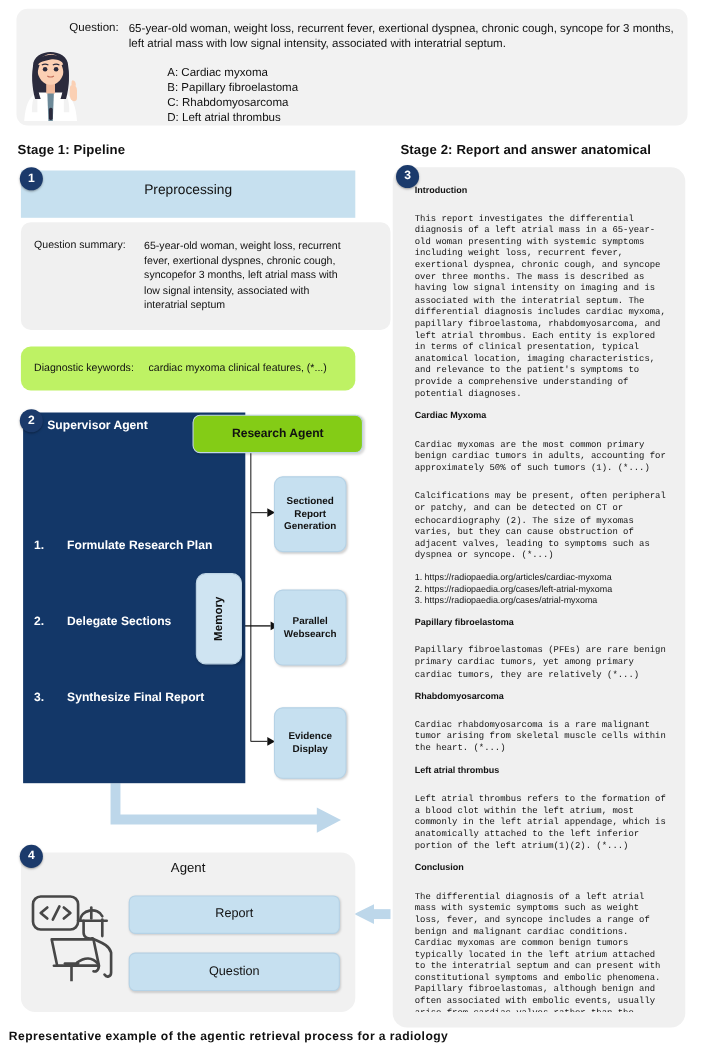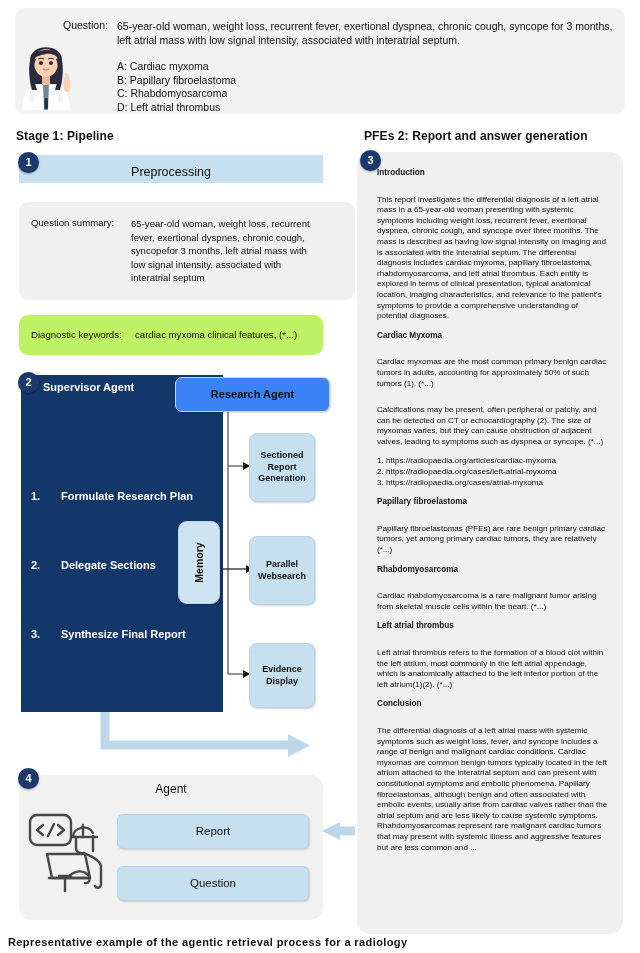--- a/index.html
+++ b/index.html
@@ -21,35 +21,35 @@
   .q-label{
     position:absolute;left:48px;top:11px;font-size:10.5px;font-weight:400;color:#111;
   }
   .q-text{
     position:absolute;left:102px;top:11px;width:500px;font-size:10.5px;
     line-height:14px;color:#111;
   }
   .q-options{
     position:absolute;left:102px;top:52px;font-size:10.5px;line-height:13.6px;color:#111;
   }
-  .q-options div{white-space:nowrap;}
+  .q-options div{white-space:nowrap;margin-left:35px;}
 
   
   .avatar{position:absolute;left:17px;top:30px;width:58px;height:80px;}
 
   
   .stage-title{
     position:absolute;font-size:12px;font-weight:700;color:#111;letter-spacing:.1px;
   }
   #stage1-title{left:16px;top:129px;}
   #stage2-title{left:364px;top:129px;}
 
   
   .prep-header{
-    position:absolute;left:19px;top:155px;width:304px;height:28px;
+    position:absolute;left:19px;top:155px;width:304px;height:43px;
     background:#c6e0ef;
   }
   .prep-header span{
     display:block;text-align:center;line-height:35px;font-size:12.5px;color:#111;
   }
   .badge{
     position:absolute;width:21px;height:21px;border-radius:50%;
     background:#1b3a6b;color:#fff;font-size:11px;font-weight:700;
     text-align:center;line-height:21px;z-index:20;
     box-shadow:0 1px 2px rgba(0,0,0,.35);
@@ -85,21 +85,21 @@
   }
   .sup-steps{position:absolute;left:31px;top:490px;width:195px;}
   .sup-step{
     display:flex;font-size:11px;color:#fff;font-weight:600;margin-bottom:57px;
     white-space:nowrap;
   }
   .sup-step .num{width:30px;}
 
   .research-agent{
     position:absolute;left:175px;top:377px;width:153px;height:33px;
-    background:#3b82f6;border-radius:7px;border:1px solid #c0d6e6;
+    background:#84cc16;border-radius:7px;border:1px solid #c0d6e6;
     box-shadow:1px 1px 2px rgba(0,0,0,.15);
   }
   .research-agent span{
     display:block;text-align:center;line-height:33px;font-size:11px;font-weight:700;color:#111;
   }
 
   .memory-box{
     position:absolute;left:178px;top:521px;width:40px;height:81px;
     background:#cfe4f2;border-radius:9px;border:1px solid #bdd4e5;
     box-shadow:1px 1px 2px rgba(0,0,0,.18);
@@ -148,21 +148,21 @@
     background:#f0f0f0;border-radius:13px;
   }
   .report-body{
     position:absolute;left:377px;top:168px;width:231px;height:752px;
     font-size:8.1px;line-height:10.6px;color:#111;overflow:hidden;
   }
   .report-body h4{
     margin:0 0 1px 0;font-size:8.2px;font-weight:700;
   }
   .report-body h4.ital{font-style:italic;}
-  .report-body p{margin:16px 0 9px 0;}
+  .report-body p{margin:16px 0 9px 0;font-family:Liberation Mono, monospace;}
   .report-body ol{margin:0 0 9px 0;padding:0;list-style:none;}
   .report-body ol li{margin:0;}
 
   
   .caption{
     position:absolute;left:8px;top:936px;width:624px;
     font-size:11px;font-weight:700;color:#111;letter-spacing:.4px;
     text-align:justify;white-space:nowrap;overflow:hidden;
   }
 </style>
@@ -204,21 +204,21 @@
     <circle cx="34" cy="33" r="2.1" fill="#2b2b3d"></circle>
     <path d="M21 29 Q24 27.5 27 29" stroke="#2b2b3d" stroke-width="1" fill="none"></path>
     <path d="M31 29 Q34 27.5 37 29" stroke="#2b2b3d" stroke-width="1" fill="none"></path>
     <path d="M26 39 Q29 41 32 39" stroke="#c4705c" stroke-width="1.1" fill="none"></path>
 
     <path d="M47 48 C50 46, 53 48, 53 52 L53 59 C53 62, 50 63, 48 61 C46 59, 46 51, 47 48 Z" fill="#fbd0b4"></path>
     <path d="M49 43 C51 43, 52 45, 52 48 L48 48 C48 45, 48 43, 49 43 Z" fill="#fbd0b4"></path>
   </svg>
 
   <div class="stage-title" id="stage1-title">Stage 1: Pipeline</div>
-  <div class="stage-title" id="stage2-title">PFEs 2: Report and answer generation</div>
+  <div class="stage-title" id="stage2-title">Stage 2: Report and answer anatomical</div>
 
   <div class="prep-header">
     <span>Preprocessing</span>
   </div>
   <div class="badge" id="badge1">1</div>
 
   <div class="summary-card">
     <div class="summary-label">Question summary:</div>
     <div class="summary-value">65-year-old woman, weight loss, recurrent fever, exertional dyspnes, chronic cough, syncopefor 3 months, left atrial mass with low signal intensity, associated with interatrial septum</div>
   </div>

